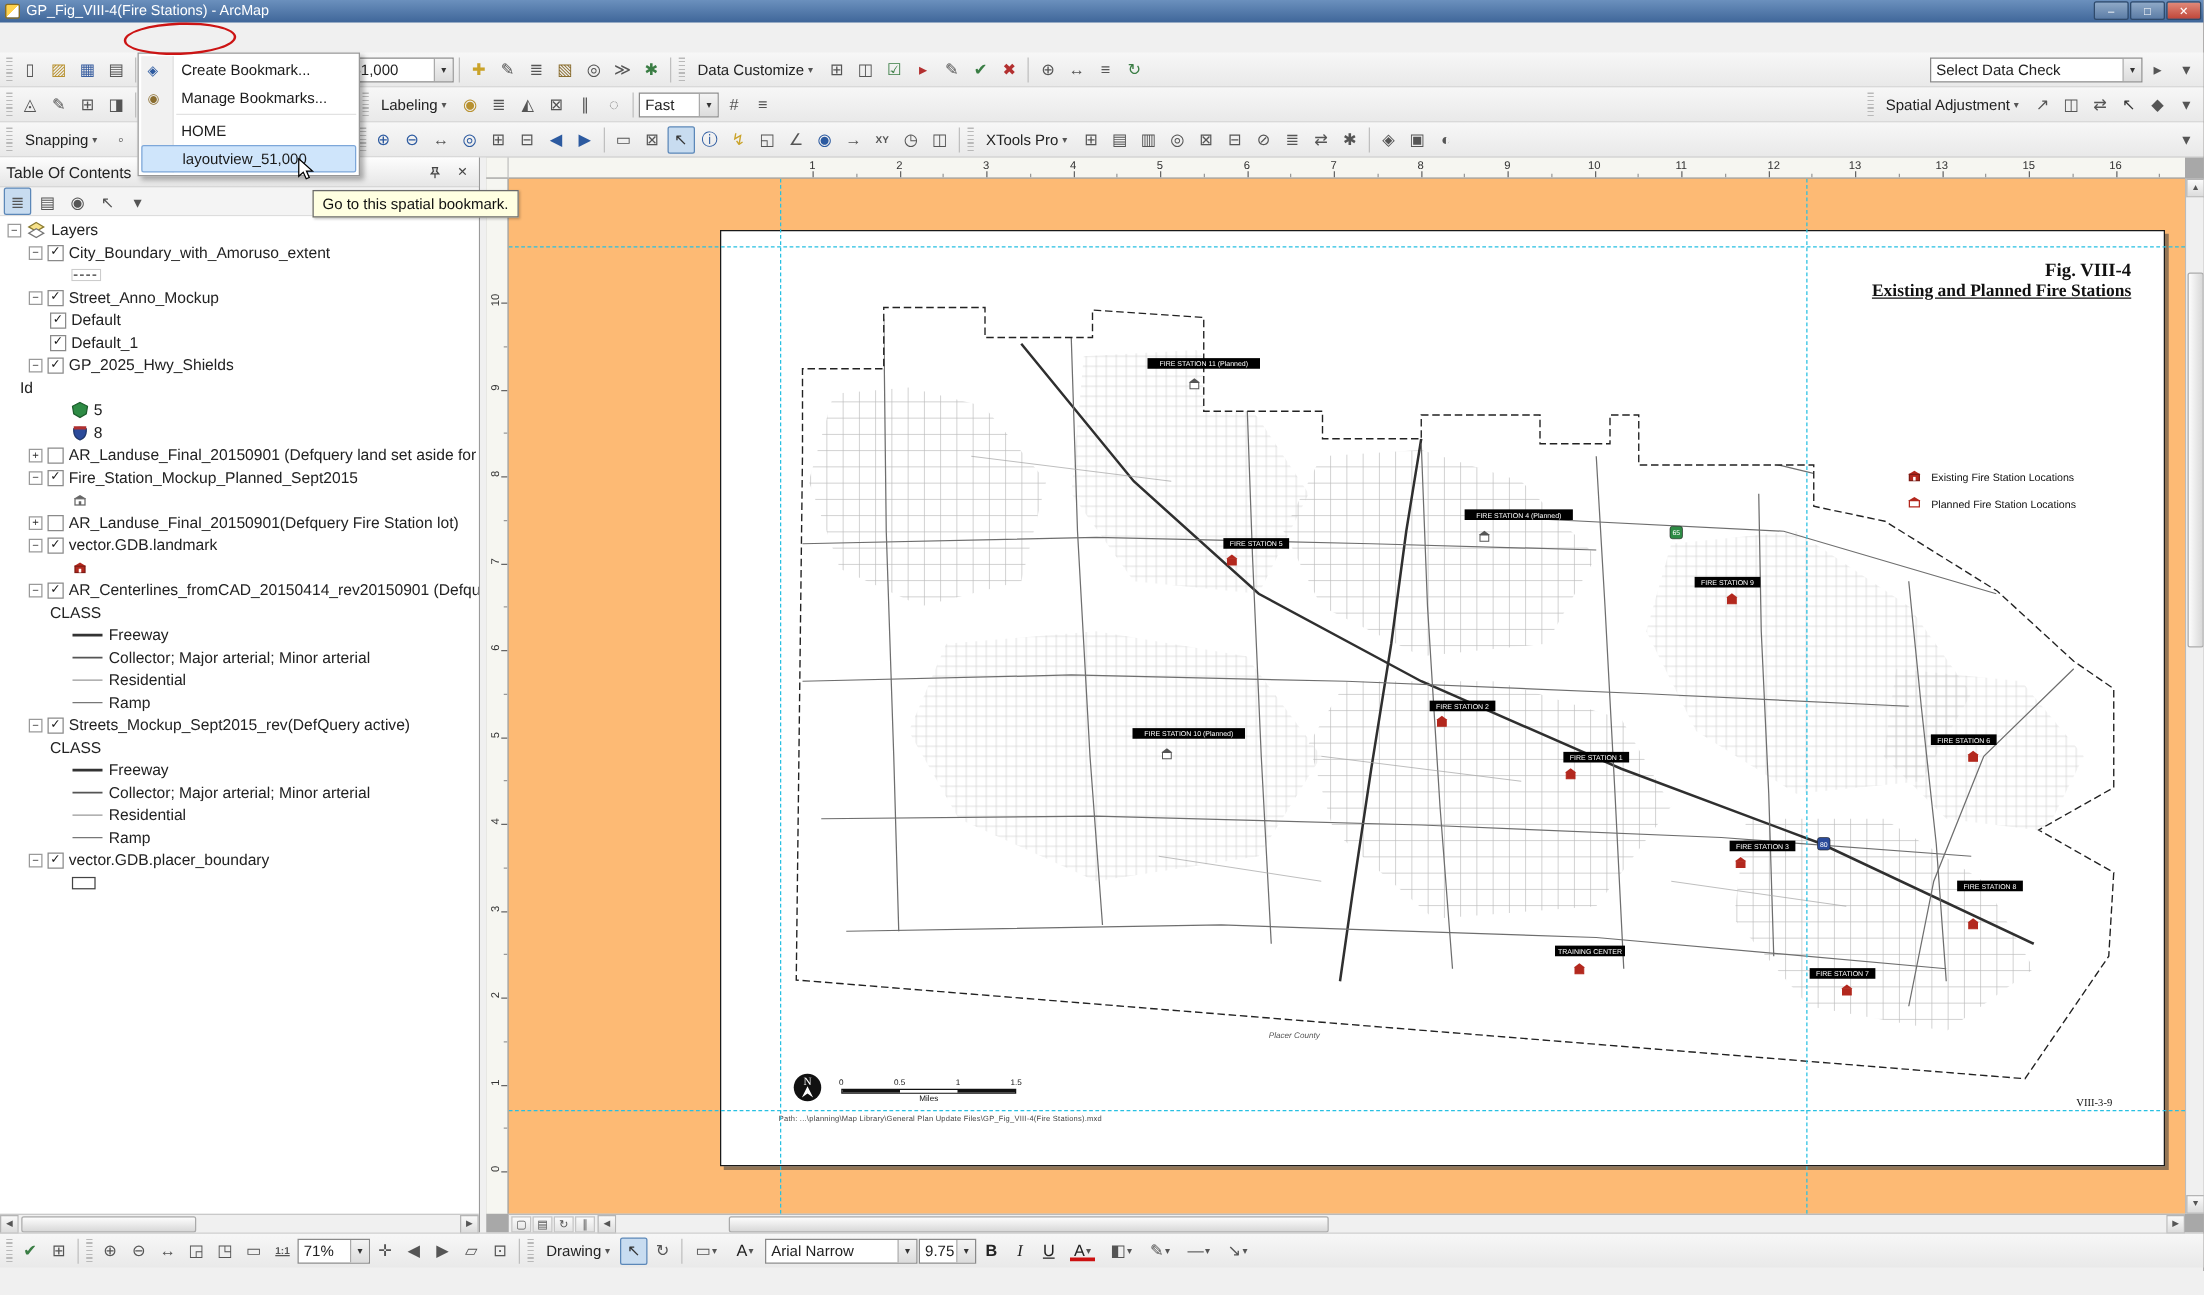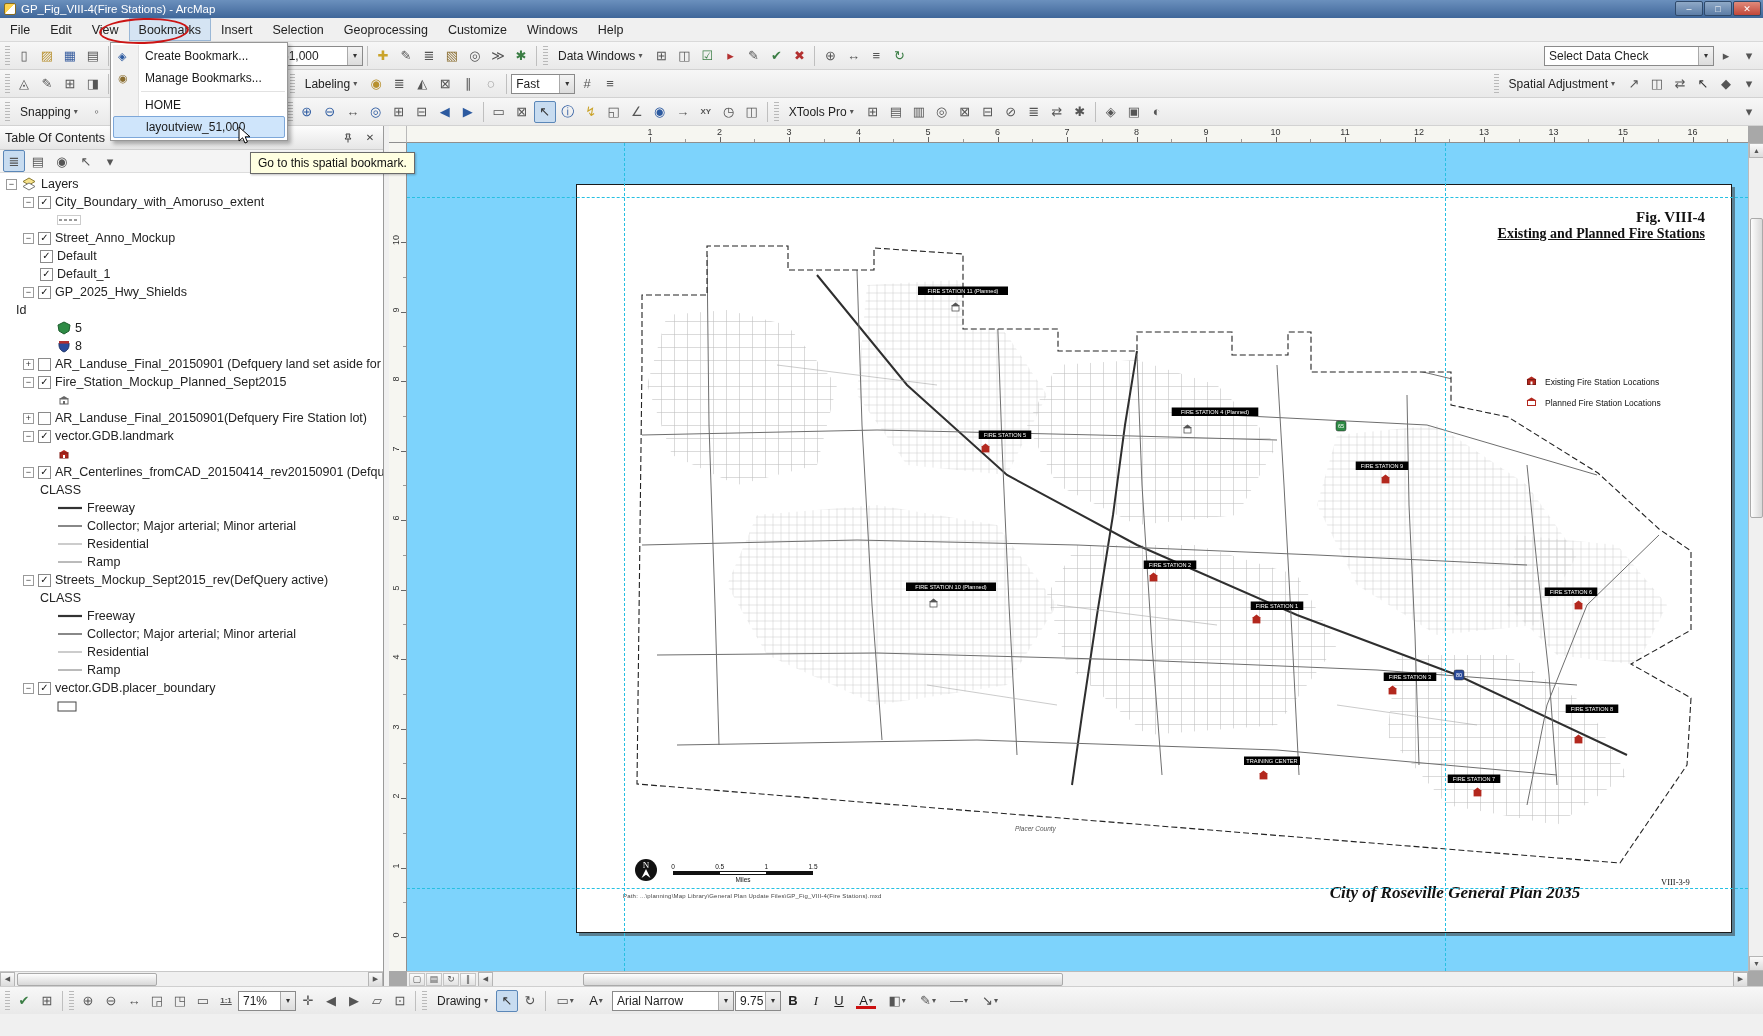--- a/index.html
+++ b/index.html
@@ -88,21 +88,21 @@
   border-bottom:1px solid #8f8f8f;overflow:hidden}
 .ruler-left{position:absolute;left:0;top:17px;width:18px;bottom:15px;background:#f6f6f1;
   border-right:1px solid #8f8f8f;overflow:hidden}
 .rtick{position:absolute;top:1px;font-size:9px;color:#333;transform:translateX(-50%)}
 .rline{position:absolute;bottom:0;width:1px;height:5px;background:#666}
 .rminor{position:absolute;bottom:0;width:1px;height:3px;background:#999}
 .ltick{position:absolute;left:-1px;width:16px;text-align:center;font-size:9px;color:#333;
   transform:rotate(-90deg)}
 .lline{position:absolute;right:0;height:1px;width:5px;background:#666}
 .lminor{position:absolute;right:0;height:1px;width:3px;background:#999}
-.canvas{position:absolute;left:18px;top:17px;right:15px;bottom:15px;background:#7dd3fc;overflow:hidden}
+.canvas{position:absolute;left:18px;top:17px;right:15px;bottom:15px;background:#fdba74;overflow:hidden}
 .vscroll{position:absolute;right:0;top:17px;width:15px;bottom:15px;background:#f0f0f0;border-left:1px solid #bbb}
 .hscroll{position:absolute;left:18px;right:15px;bottom:0;height:15px;background:#f0f0f0;
   border-top:1px solid #bbb;display:flex;align-items:center}
 .view-toggles{display:flex;gap:1px;padding:0 2px;flex:none}
 .vt{width:16px;height:13px;display:flex;align-items:center;justify-content:center;font-size:9px;
   color:#555;border:1px solid #c5c5c5;background:linear-gradient(#fbfbfb,#e3e3e3)}
 
 .page{position:absolute;left:169px;top:41px;width:1156px;height:749px;background:#fff;
   border:1px solid #1a1a1a;box-shadow:3px 3px 0 rgba(60,60,60,.55)}
 .guide-v{position:absolute;top:0;bottom:0;width:0;border-left:1px dashed #27c0e2;z-index:5}
@@ -161,32 +161,20 @@
   <div class="titlebar">
     <span class="appicon"></span>
     <span>GP_Fig_VIII-4(Fire Stations) - ArcMap</span>
     <span class="wctrls">
         <span class="wctrl">–</span>
         <span class="wctrl">□</span>
         <span class="wctrl close">✕</span>
       </span>
   </div>
 
-  <div class="menubar">
-      <div class="menu-item">File</div>
-      <div class="menu-item">Edit</div>
-      <div class="menu-item">View</div>
-      <div class="menu-item active">Bookmarks</div>
-      <div class="menu-item">Insert</div>
-      <div class="menu-item">Selection</div>
-      <div class="menu-item">Geoprocessing</div>
-      <div class="menu-item">Customize</div>
-      <div class="menu-item">Windows</div>
-      <div class="menu-item">Help</div>
-    </div>
 
   <div class="tbrow" id="tb1">
       <div class="grip"></div>
       <div class="ti">
         <span class="g" style="color: rgb(85, 85, 85);">▯</span>
       </div>
       <div class="ti">
         <span class="g" style="color: rgb(184, 145, 47);">▨</span>
       </div>
       <div class="ti">
@@ -238,21 +226,21 @@
       </div>
       <div class="ti">
         <span class="g" style="color: rgb(85, 85, 85);">≫</span>
       </div>
       <div class="ti">
         <span class="g" style="color: rgb(58, 125, 68);">✱</span>
       </div>
       <div class="tsep"></div>
       <div class="grip"></div>
       <div class="tmenu">
-        <span>Data Windows</span>
+        <span>Data Customize</span>
         <span class="caret">▾</span>
       </div>
       <div class="ti">
         <span class="g" style="color: rgb(85, 85, 85);">⊞</span>
       </div>
       <div class="ti">
         <span class="g" style="color: rgb(85, 85, 85);">◫</span>
       </div>
       <div class="ti">
         <span class="g" style="color: rgb(58, 125, 68);">☑</span>
@@ -1015,21 +1003,20 @@
           <div class="sb-bar">
             <span class="sb-seg" style="background:#111"></span>
             <span class="sb-seg" style="background:#fff"></span>
             <span class="sb-seg" style="background:#111"></span>
           </div>
           <div class="sb-miles">Miles</div>
         </div>
 
         <div class="path-note">Path: ...\planning\Map Library\General Plan Update Files\GP_Fig_VIII-4(Fire Stations).mxd</div>
         <div class="county">Placer County</div>
-        <div class="footer-title">City of Roseville General Plan 2035</div>
         <div class="page-ref">VIII-3-9</div>
       </div>
 
       <div class="guide-v" style="left:217px"></div>
       <div class="guide-v" style="left:1038px"></div>
       <div class="guide-h" style="top:54px"></div>
       <div class="guide-h" style="top:745px"></div>
     </div>
 
     <div class="vscroll">

